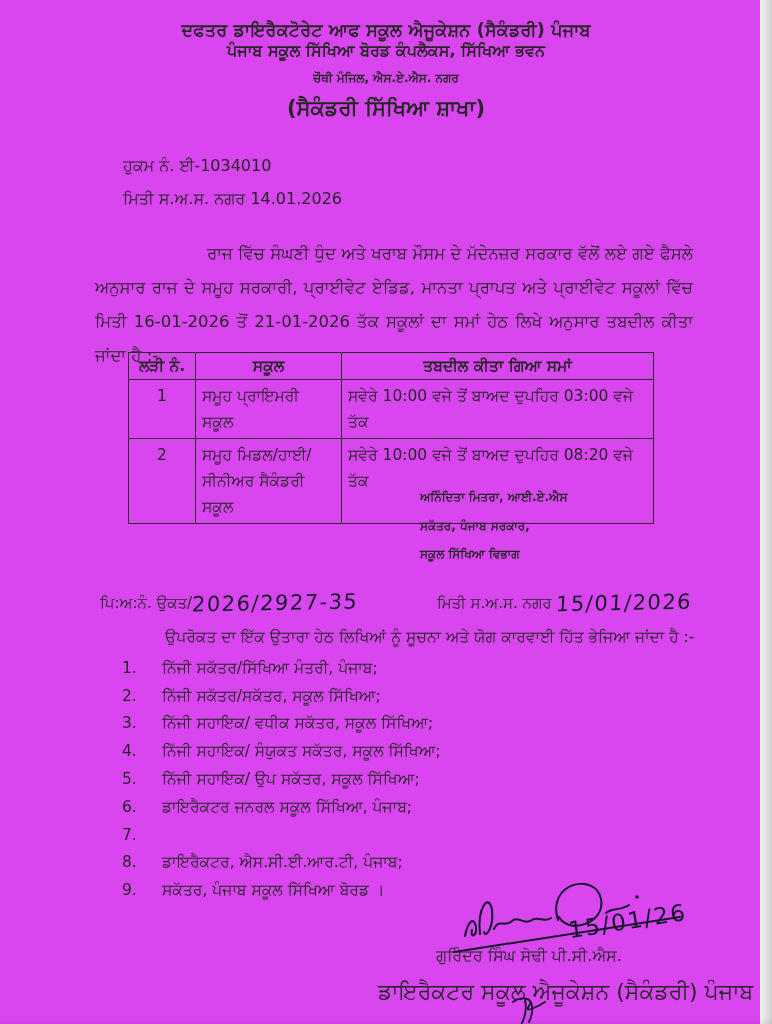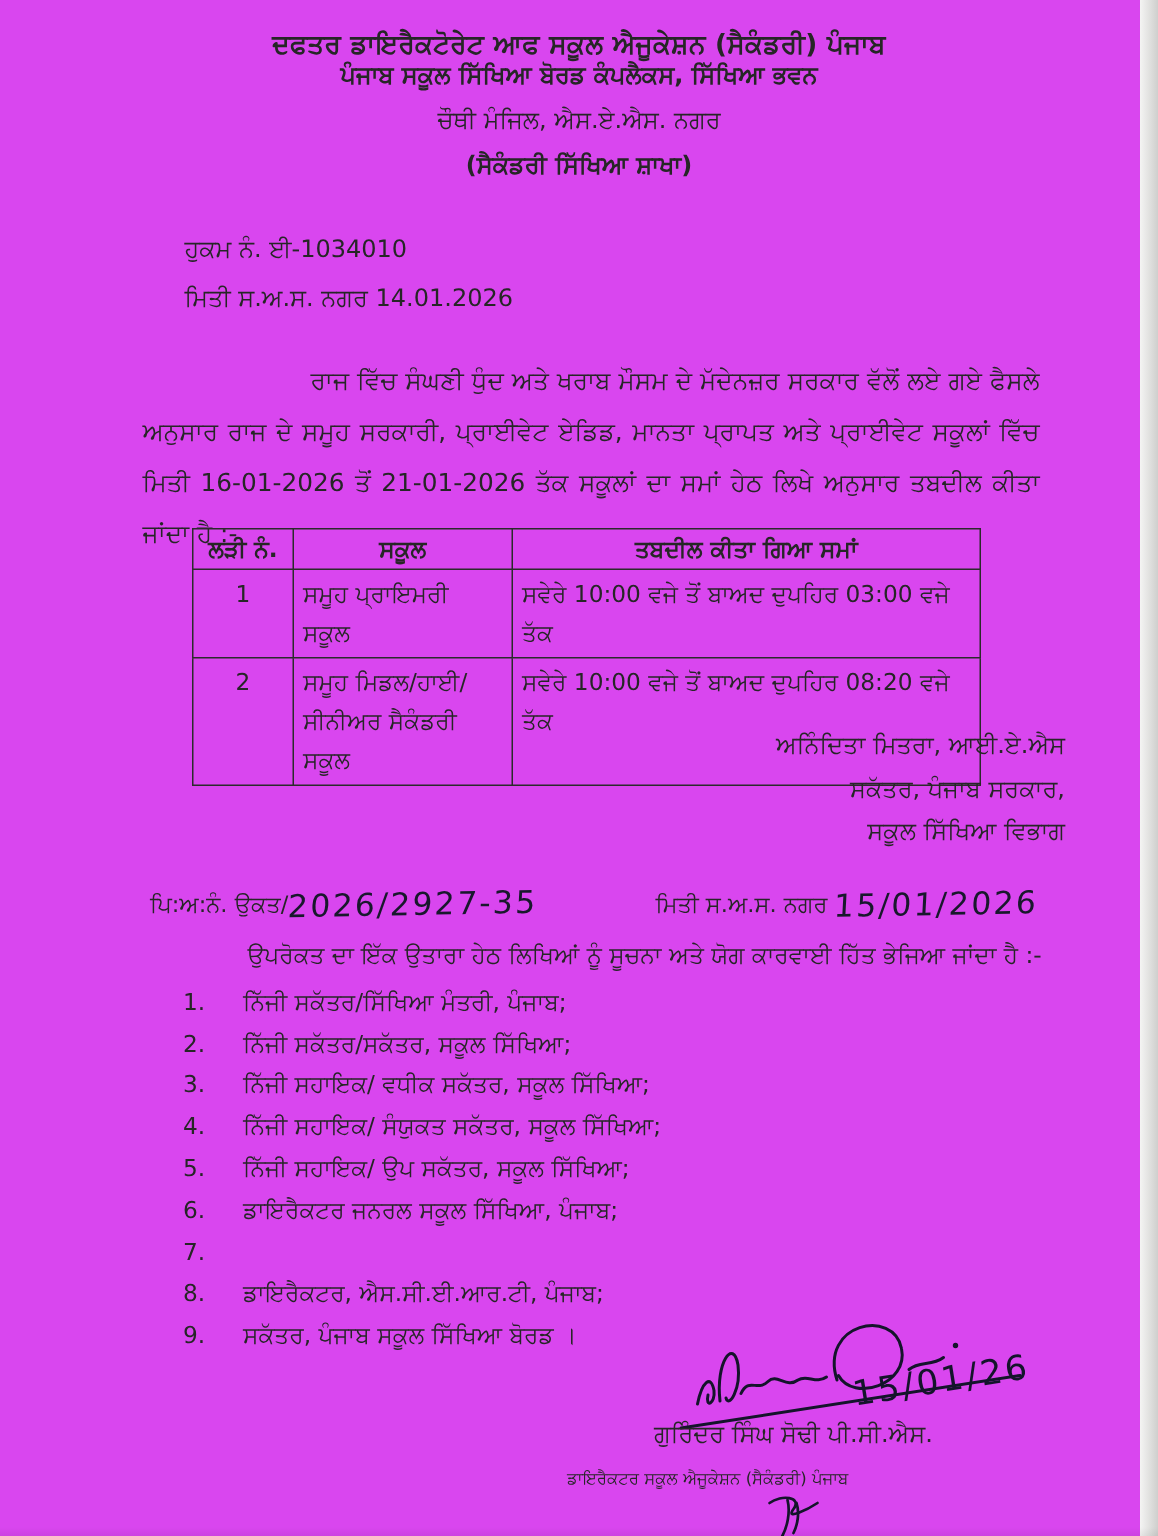--- a/index.html
+++ b/index.html
@@ -25,22 +25,22 @@
     position: absolute; bottom: 0; left: 0; width: 772px; height: 6px;
     background: linear-gradient(to bottom, rgba(0,0,0,0), rgba(0,0,0,0.06));
   }
 
   .header {
     position: absolute; left: 56px; top: 20px; width: 660px;
     text-align: center;
   }
   .header .h-line1 { font-size: 17.5px; font-weight: bold; letter-spacing: .2px; }
   .header .h-line  { font-size: 16px; font-weight: bold; }
-  .header .h-line3 { font-size: 16px; font-weight: normal; margin-top: 11px; }
-  .header .h-line4 { font-size: 16px; font-weight: bold; margin-top: 11px; }
+  .header .h-line3 { font-size: 12px; font-weight: bold; margin-top: 11px; }
+  .header .h-line4 { font-size: 21px; font-weight: bold; margin-top: 11px; }
 
   .order-block { position: absolute; left: 123px; top: 156px; font-size: 16px; }
   .order-block .o-line { margin-bottom: 14px; }
 
   .body-para {
     position: absolute; left: 95px; top: 237px; width: 598px;
     font-size: 16.5px; line-height: 34px;
     text-align: justify; text-indent: 112px;
   }
 
@@ -56,21 +56,21 @@
   }
   table.order-table th { font-weight: bold; text-align: center; padding: 4px 6px; }
   .col-sno  { width: 67px;  text-align: center; }
   .col-school { width: 146px; margin-left: 12px; }
   .col-time { width: 312px; }
   td.col-sno { text-align: center; }
   table.order-table td { line-height: 26px; }
 
   .signatory {
     position: absolute; left: 420px; top: 483px; width: 290px;
-    text-align: right; font-size: 16px; line-height: 28.5px;
+    text-align: left; font-size: 12px; line-height: 28.5px; font-weight: bold;
   }
 
   .endorsement { position: absolute; left: 100px; top: 583px; width: 600px; height: 40px; }
   .endo-ref { position: absolute; left: 0; top: 8px; font-size: 15px; white-space: nowrap; }
   .endo-date { position: absolute; left: 337px; top: 8px; font-size: 15px; white-space: nowrap; }
   .handwritten {
     font-size: 21px; color: #18182c; font-weight: 500;
     letter-spacing: 1.5px;
     display: inline-block;
     transform: skewX(-4deg) rotate(-1deg);
@@ -84,21 +84,21 @@
   .recip-text { flex: 1; white-space: nowrap; }
 
   .sign-area { position: absolute; left: 440px; top: 866px; width: 250px; height: 95px; }
   .sign-svg { position: absolute; left: 0; top: 0; }
   .sign-date {
     position: absolute; left: 128px; top: 42px;
     font-size: 23px; color: #14142b; letter-spacing: 2px;
     transform: rotate(-9deg); white-space: nowrap;
   }
   .footer-name { position: absolute; left: 436px; top: 946px; font-size: 16px; white-space: nowrap; }
-  .footer-designation { position: absolute; left: 378px; top: 979px; font-size: 11px; white-space: nowrap; }
+  .footer-designation { position: absolute; left: 378px; top: 979px; font-size: 22px; white-space: nowrap; }
   .initial-scribble { position: absolute; left: 505px; top: 992px; }
 </style>
 </head>
 <body>
 
 <div class="page">
 
   <div class="header">
     <div class="h-line1">ਦਫਤਰ ਡਾਇਰੈਕਟੋਰੇਟ ਆਫ ਸਕੂਲ ਐਜੂਕੇਸ਼ਨ (ਸੈਕੰਡਰੀ) ਪੰਜਾਬ</div>
     <div class="h-line">ਪੰਜਾਬ ਸਕੂਲ ਸਿੱਖਿਆ ਬੋਰਡ ਕੰਪਲੈਕਸ, ਸਿੱਖਿਆ ਭਵਨ</div>

